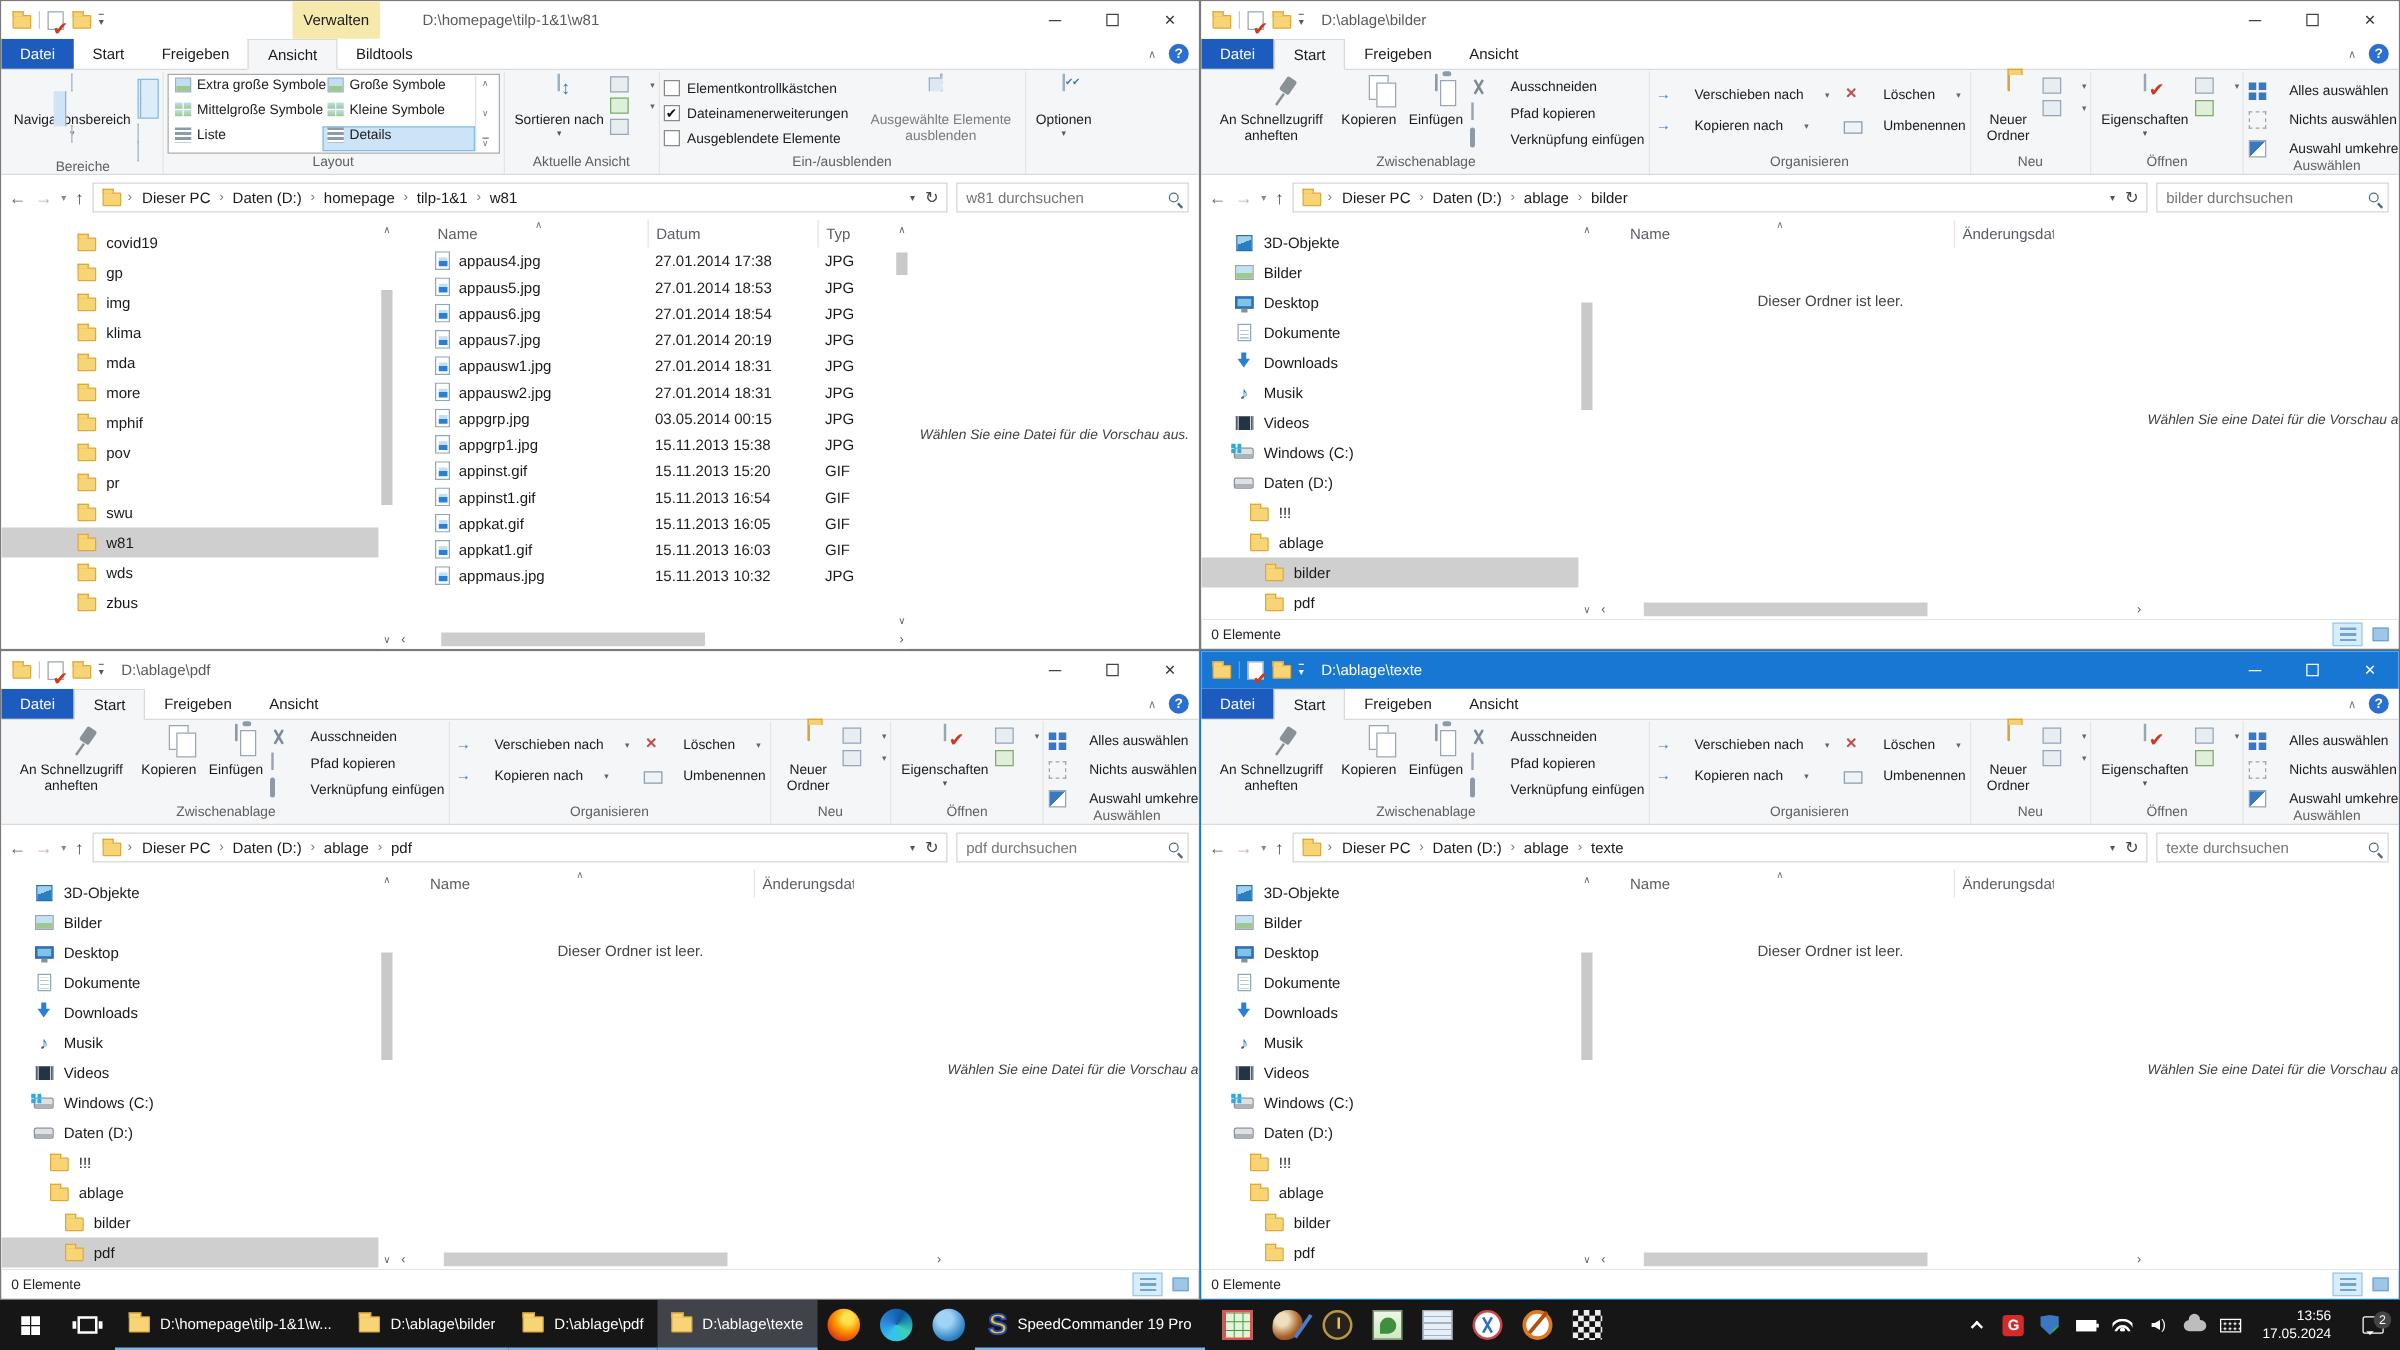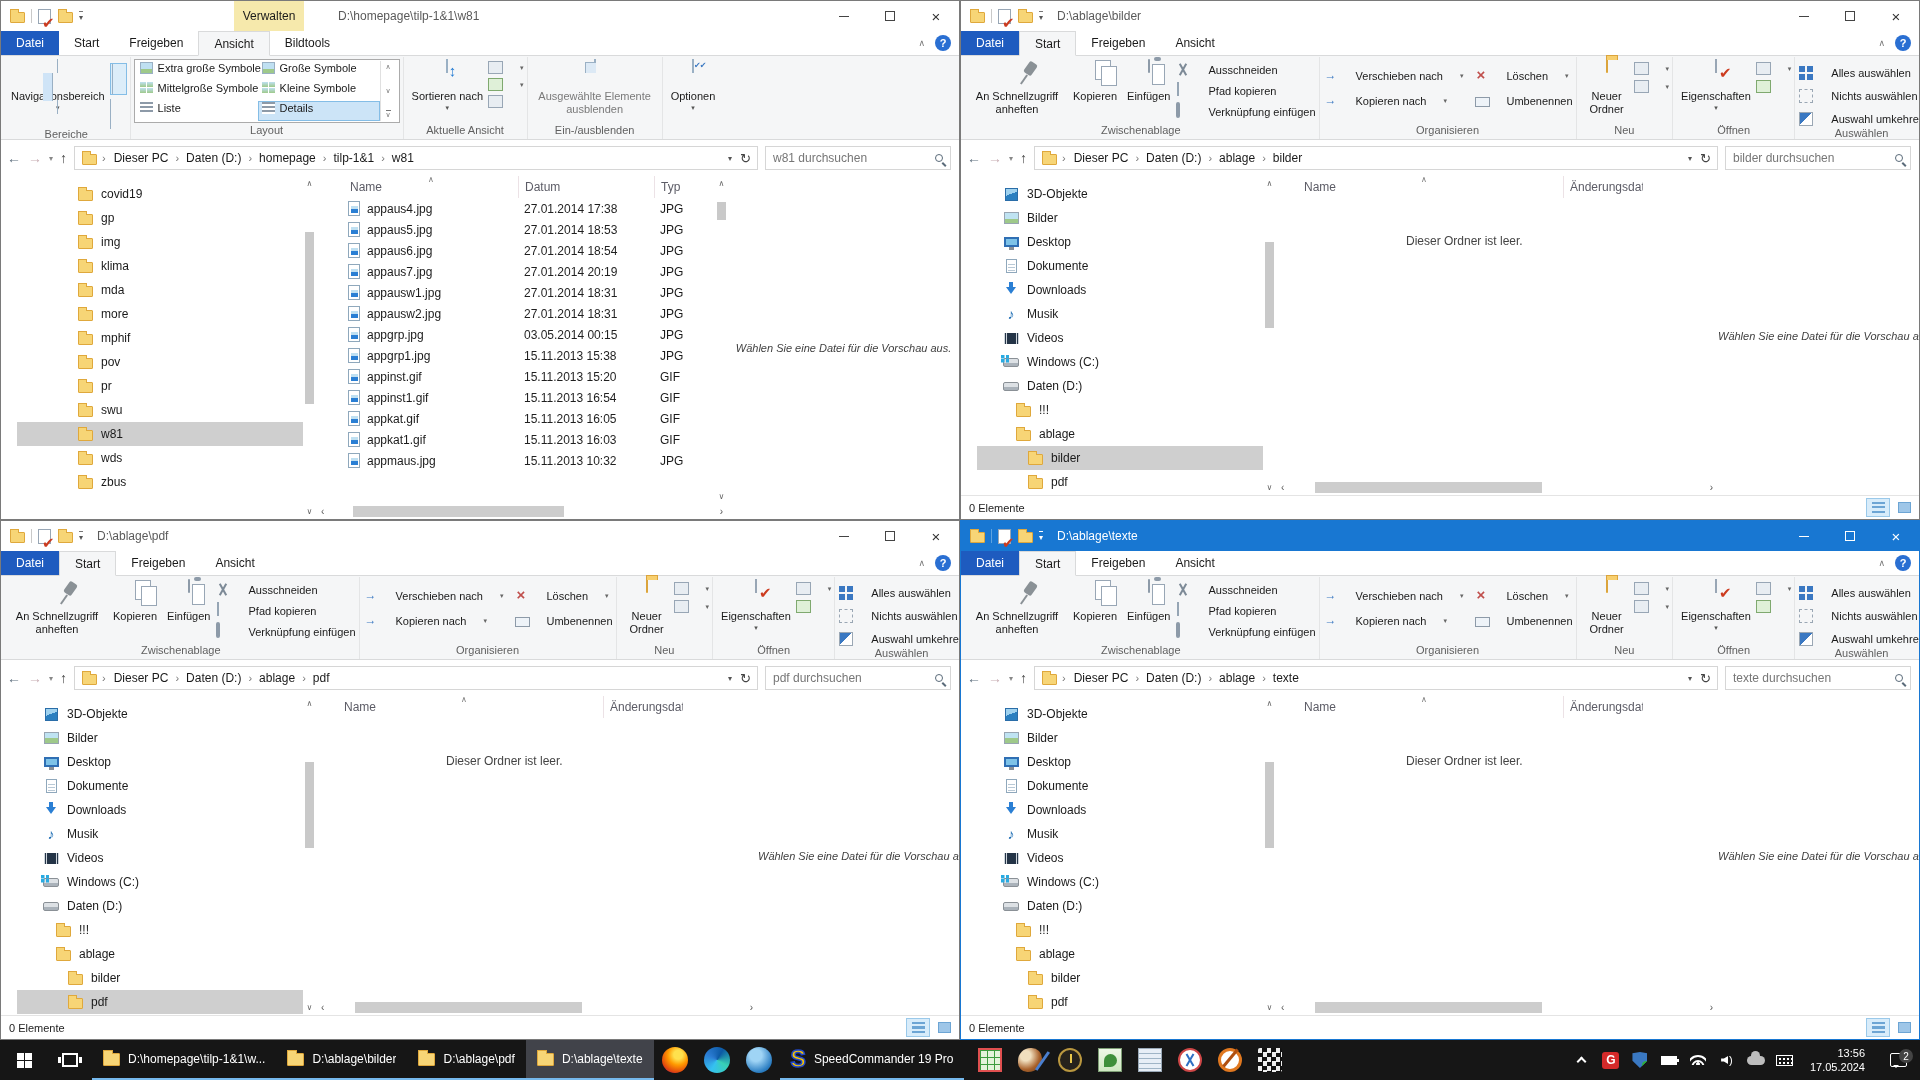--- a/index.html
+++ b/index.html
@@ -114,21 +114,21 @@
   .crumb{padding:0 3px;}
   .crumb-sep{color:#777;font-size:11px;}
   .addr-tail{margin-left:auto;display:flex;align-items:center;gap:8px;color:#555;}
   .addr-tail .dd{font-size:8px;}
   .refresh{font-size:13px;color:#444;}
   .searchbox{width:186px;height:24px;flex:none;border:1px solid #d6d6d6;display:flex;align-items:center;padding:0 7px;color:#767676;}
   .mag{margin-left:auto;width:8px;height:8px;border:1.5px solid #5a6b7a;border-radius:50%;position:relative;flex:none;}
   .mag::after{content:"";position:absolute;left:7px;top:7px;width:5px;height:1.5px;background:#5a6b7a;transform:rotate(45deg);transform-origin:0 0;}
   
   .wbody{flex:1;display:flex;overflow:hidden;position:relative;background:#fff;}
-  .navpane{width:302px;flex:none;padding-top:6px;overflow:hidden;padding-left:16px;}
+  .navpane{width:302px;flex:none;padding-top:6px;overflow:hidden;}
   .nav-item{height:24px;display:flex;align-items:center;gap:8px;white-space:nowrap;}
   .nav-item.sel{background:#cfcfcf;}
   .ind0{padding-left:26px}.ind1{padding-left:38px}.ind2{padding-left:50px}.indF{padding-left:60px}
   .nicon{width:16px;height:16px;flex:none;position:relative;display:flex;align-items:center;justify-content:center;}
   .ni-folder i{display:block;width:15px;height:11px;background:#f7d576;border:1px solid #dfa83c;border-radius:1px;position:relative;margin-top:2px;}
   .ni-folder i::before{content:"";position:absolute;left:-1px;top:-4px;width:7px;height:3px;background:#f7d576;border:1px solid #dfa83c;border-bottom:none;}
   .ni-cube i{display:block;width:13px;height:13px;background:linear-gradient(160deg,#9fd2ef 0 45%,#2a7fc0 45%);border:1px solid #2a6da8;}
   .ni-picture i{display:block;width:15px;height:12px;background:linear-gradient(#bfe3f2 0 55%,#9ec98a 55%);border:1px solid #98a5b2;}
   .ni-desktop i{display:block;width:15px;height:10px;background:#7ec3e8;border:2px solid #2f6fb4;position:relative;}
   .ni-desktop i::after{content:"";position:absolute;left:3px;bottom:-5px;width:5px;height:3px;background:#8a9096;}
@@ -361,20 +361,34 @@
                 </span>
             <span class="smallbtn">
                   <span class="ic-tiny"></span>
                 </span>
           </span>
         </div>
         <div class="rg-label">Aktuelle Ansicht</div>
       </div>
       <div class="rgroup">
         <div class="rg-body" style="gap:10px">
+          <span class="smallcol" style="gap:7px;padding-top:7px">
+            <span class="chk">
+                  <span class="chkbox"></span>
+                  <span>Elementkontrollkästchen</span>
+                </span>
+            <span class="chk">
+                  <span class="chkbox">✔</span>
+                  <span>Dateinamenerweiterungen</span>
+                </span>
+            <span class="chk">
+                  <span class="chkbox"></span>
+                  <span>Ausgeblendete Elemente</span>
+                </span>
+          </span>
           <span class="bigbtn graylab">
             <span class="bicon"><span class="ic-hidesel"></span></span>
             <span style="width:118px">Ausgewählte Elemente ausblenden</span>
           </span>
         </div>
         <div class="rg-label">Ein-/ausblenden</div>
       </div>
       <div class="rgroup" style="border-right:none">
         <div class="rg-body">
           <span class="bigbtn">

